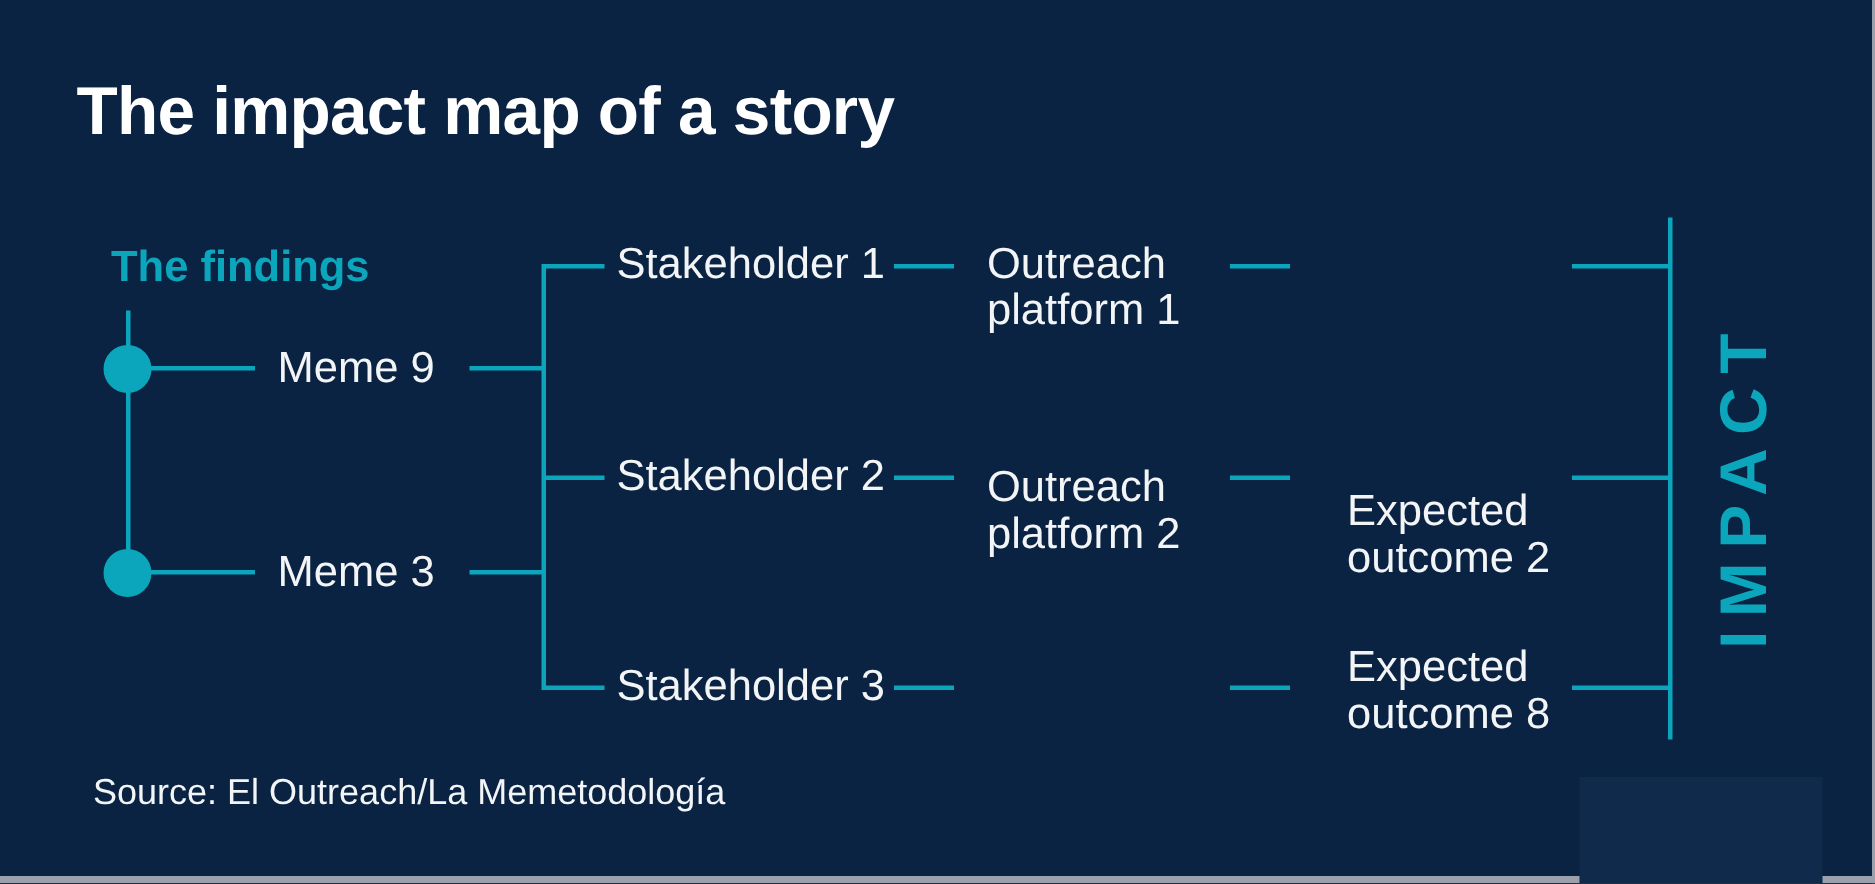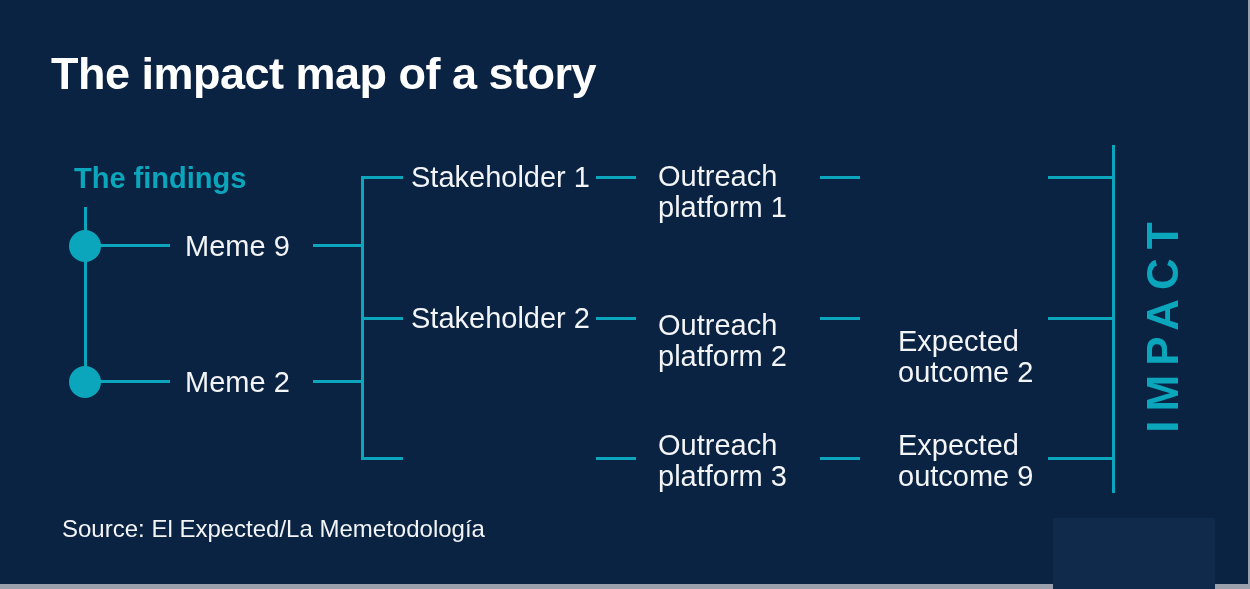--- a/index.html
+++ b/index.html
@@ -114,49 +114,49 @@
 
   <div class="vline" style="left:84px; top:207px; height:175px;"></div>
   <div class="dot" style="left:69px; top:230px;"></div>
   <div class="dot" style="left:69px; top:366px;"></div>
 
   <div class="hline" style="left:99px; top:244px; width:71px;"></div>
   <div class="label" style="left:185px; top:246px;">Meme 9</div>
   <div class="hline" style="left:313px; top:244px; width:50px;"></div>
 
   <div class="hline" style="left:99px; top:380px; width:71px;"></div>
-  <div class="label" style="left:185px; top:382px;">Meme 2</div>
+  <div class="label" style="left:185px; top:382px;">Meme 3</div>
   <div class="hline" style="left:313px; top:380px; width:50px;"></div>
 
   <div class="vline" style="left:361px; top:176px; height:284px;"></div>
   <div class="hline" style="left:362px; top:176px; width:41px;"></div>
   <div class="hline" style="left:362px; top:317px; width:41px;"></div>
   <div class="hline" style="left:362px; top:457px; width:41px;"></div>
 
   <div class="label" style="left:411px; top:177px;">Stakeholder 1</div>
   <div class="hline" style="left:596px; top:176px; width:40px;"></div>
   <div class="label two-line" style="left:658px; top:192px;">Outreach platform 1</div>
   <div class="hline" style="left:820px; top:176px; width:40px;"></div>
   <div class="hline" style="left:1048px; top:176px; width:64px;"></div>
 
   <div class="label" style="left:411px; top:318px;text-align:center;">Stakeholder 2</div>
   <div class="hline" style="left:596px; top:317px; width:40px;"></div>
   <div class="label two-line" style="left:658px; top:321px;margin-top:20px;">Outreach platform 2</div>
   <div class="hline" style="left:820px; top:317px; width:40px;"></div>
   <div class="label two-line" style="left:898px; top:321px;margin-top:36px;">Expected outcome 2</div>
   <div class="hline" style="left:1048px; top:317px; width:64px;"></div>
 
+  <div class="label" style="left:411px; top:458px;">Stakeholder 3</div>
   <div class="hline" style="left:596px; top:457px; width:40px;"></div>
-  <div class="label two-line" style="left:658px; top:461px;">Outreach platform 3</div>
   <div class="hline" style="left:820px; top:457px; width:40px;"></div>
-  <div class="label two-line" style="left:898px; top:461px;">Expected outcome 9</div>
+  <div class="label two-line" style="left:898px; top:461px;">Expected outcome 8</div>
   <div class="hline" style="left:1048px; top:457px; width:64px;"></div>
 
   <div class="vline" style="left:1112px; top:145px; height:348px;"></div>
   <div class="impact-label">IMPACT</div>
 
-  <div class="source-note">Source: El Expected/La Memetodología</div>
+  <div class="source-note">Source: El Outreach/La Memetodología</div>
 
   <div class="bottom-edge-bar"></div>
   <div class="right-edge-bar"></div>
   <div class="bottom-right-panel"></div>
 
 </div>
 
 </body></html>

